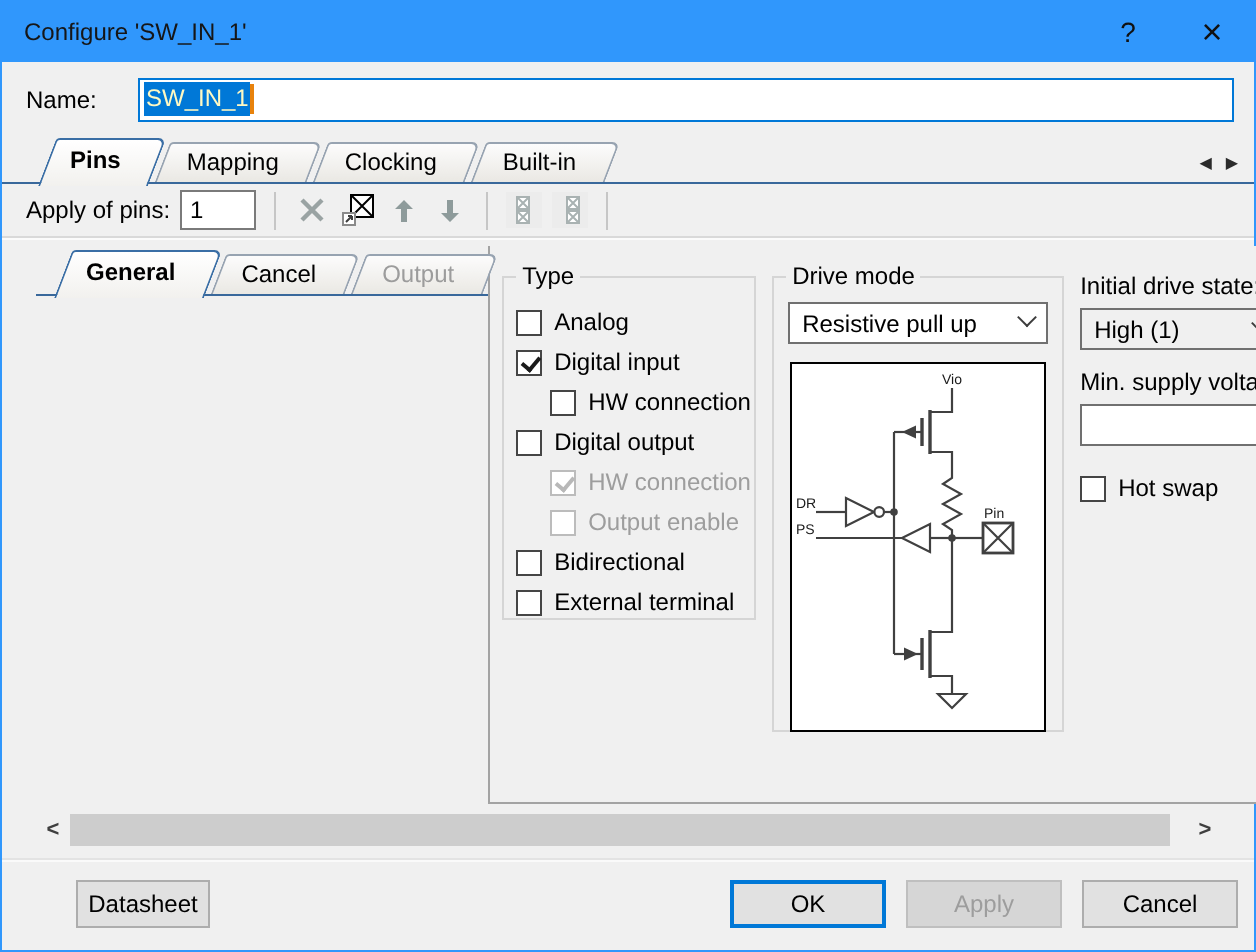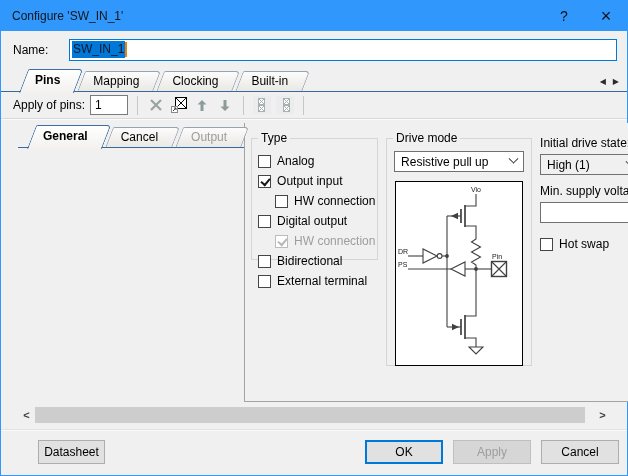--- a/index.html
+++ b/index.html
@@ -12,21 +12,21 @@
   .titlebar { height:30px; background:#3097fc; display:flex; align-items:center; padding-left:11px; flex:0 0 auto; }
   .titlebar .title { color:#161616; }
   .win-btn { width:42px; height:30px; display:flex; align-items:center; justify-content:center; color:#111; }
   .help-btn { margin-left:auto; font-size:14px; }
   .close-btn { font-size:18px; }
 
   
   .name-row { height:35px; display:flex; align-items:center; padding:2px 10px 0 12px; flex:0 0 auto; }
   .name-row .lbl { width:56px; flex:0 0 auto; }
   .name-input { flex:1; height:22px; background:#fff; border:1px solid #0078d7; display:flex; align-items:center; padding:0 2px; }
-  .sel-text { background:#0078d7; color:#0f172a; padding:1px 1px 2px 1px; }
+  .sel-text { background:#0078d7; color:#fef9c3; padding:1px 1px 2px 1px; }
   .caret { width:2px; height:15px; background:#e8820c; }
 
   
   .tabstrip { display:flex; align-items:flex-end; position:relative; height:26px; flex:0 0 auto; }
   .tabstrip::after { content:''; position:absolute; left:0; right:0; bottom:0; height:1px; background:#39689b; z-index:2; }
   .main-strip { padding:0 8px 0 18px; }
   .inner-strip { padding-left:9px; height:25px; }
   .tab { position:relative; height:21px; line-height:20px; padding:0 14px 0 16px; margin-right:3px; z-index:1; cursor:default; }
   .tab::before { content:''; position:absolute; inset:0; background:linear-gradient(#fcfcfc,#e9e7e2); border:1px solid #97a3b1; border-bottom:none; border-radius:2px 4px 0 0; transform:skewX(-21deg); transform-origin:0 100%; }
   .tab > span { position:relative; z-index:1; }
@@ -54,21 +54,21 @@
   .connector::after { content:''; position:absolute; left:0; bottom:7px; width:10px; border-bottom:1px dotted #7f7f7f; }
   .tree-item .pin-ico { margin:0 3px 0 1px; }
   .tree-item.selected .tlabel { background:#a0a0a0; color:#000; padding:1px 3px; }
 
   .right-pane { flex:1 1 auto; display:flex; flex-direction:row; min-width:0; }
   .tab-page { flex:1; border:1px solid #a3a3a3; border-top:none; background:#f0f0f0; display:flex; gap:8px; padding:9px 5px 8px 6px; min-height:0; }
 
   
   .group { border:1px solid #d5d5d5; position:relative; }
   .group-label { position:absolute; top:-8px; left:6px; background:#f0f0f0; padding:0 3px; white-space:nowrap; }
-  .type-group { width:127px; flex:0 0 auto; height:122px; margin-top:6px; padding:12px 2px 0 6px; }
+  .type-group { width:127px; flex:0 0 auto; height:172px; margin-top:6px; padding:12px 2px 0 6px; }
   .drive-group { width:146px; flex:0 0 auto; height:228px; margin-top:6px; padding:10px 0 0 0; }
 
   
   .cbrow { display:flex; align-items:center; gap:6px; height:20px; }
   .cbrow.indent { padding-left:17px; }
   .cb { width:13px; height:13px; border:1px solid #454545; background:#fff; position:relative; flex:0 0 auto; }
   .cbrow.checked .cb::after { content:''; position:absolute; left:2px; top:2px; width:7px; height:4px; border-left:2px solid #1a1a1a; border-bottom:2px solid #1a1a1a; transform:rotate(-50deg); }
   .cbrow.disabled { color:#9d9d9d; }
   .cbrow.disabled .cb { border-color:#bcbcbc; }
   .cbrow.disabled.checked .cb::after { border-color:#b8b8b8; }
@@ -197,33 +197,37 @@
       <div class="tab-page">
 
         <div class="group type-group">
           <span class="group-label">Type</span>
           <div class="cbrow">
             <span class="cb"></span>
               <span class="cb-label">Analog</span>
           </div>
           <div class="cbrow checked">
             <span class="cb"></span>
-              <span class="cb-label">Output input</span>
+              <span class="cb-label">Digital input</span>
           </div>
           <div class="cbrow indent">
             <span class="cb"></span>
               <span class="cb-label">HW connection</span>
           </div>
           <div class="cbrow">
             <span class="cb"></span>
               <span class="cb-label">Digital output</span>
           </div>
           <div class="cbrow indent disabled checked">
             <span class="cb"></span>
               <span class="cb-label">HW connection</span>
+          </div>
+          <div class="cbrow indent disabled">
+            <span class="cb"></span>
+              <span class="cb-label">Output enable</span>
           </div>
           <div class="cbrow">
             <span class="cb"></span>
               <span class="cb-label">Bidirectional</span>
           </div>
           <div class="cbrow">
             <span class="cb"></span>
               <span class="cb-label">External terminal</span>
           </div>
         </div>

